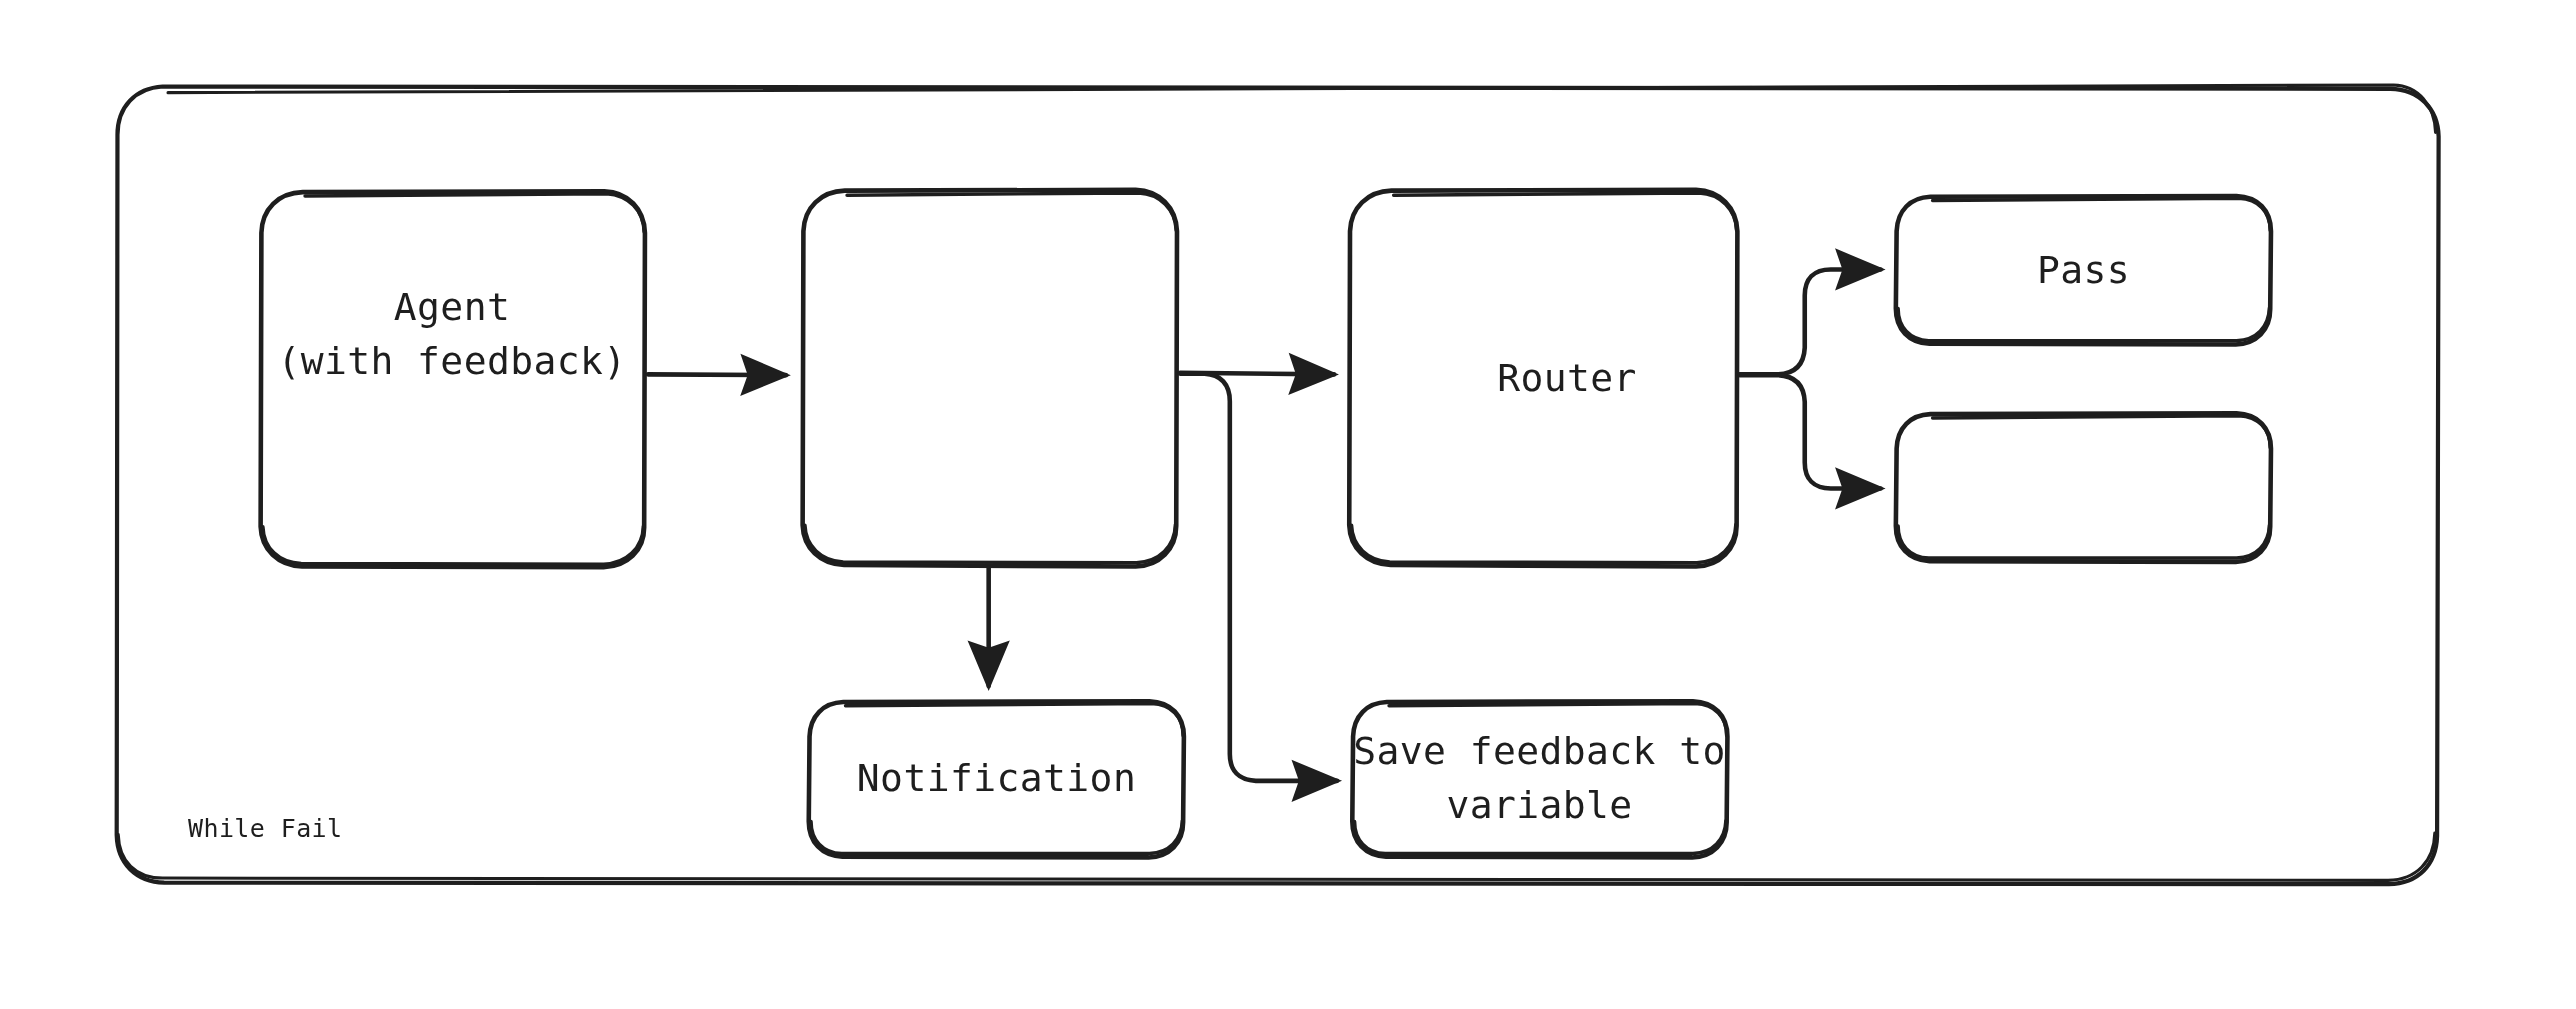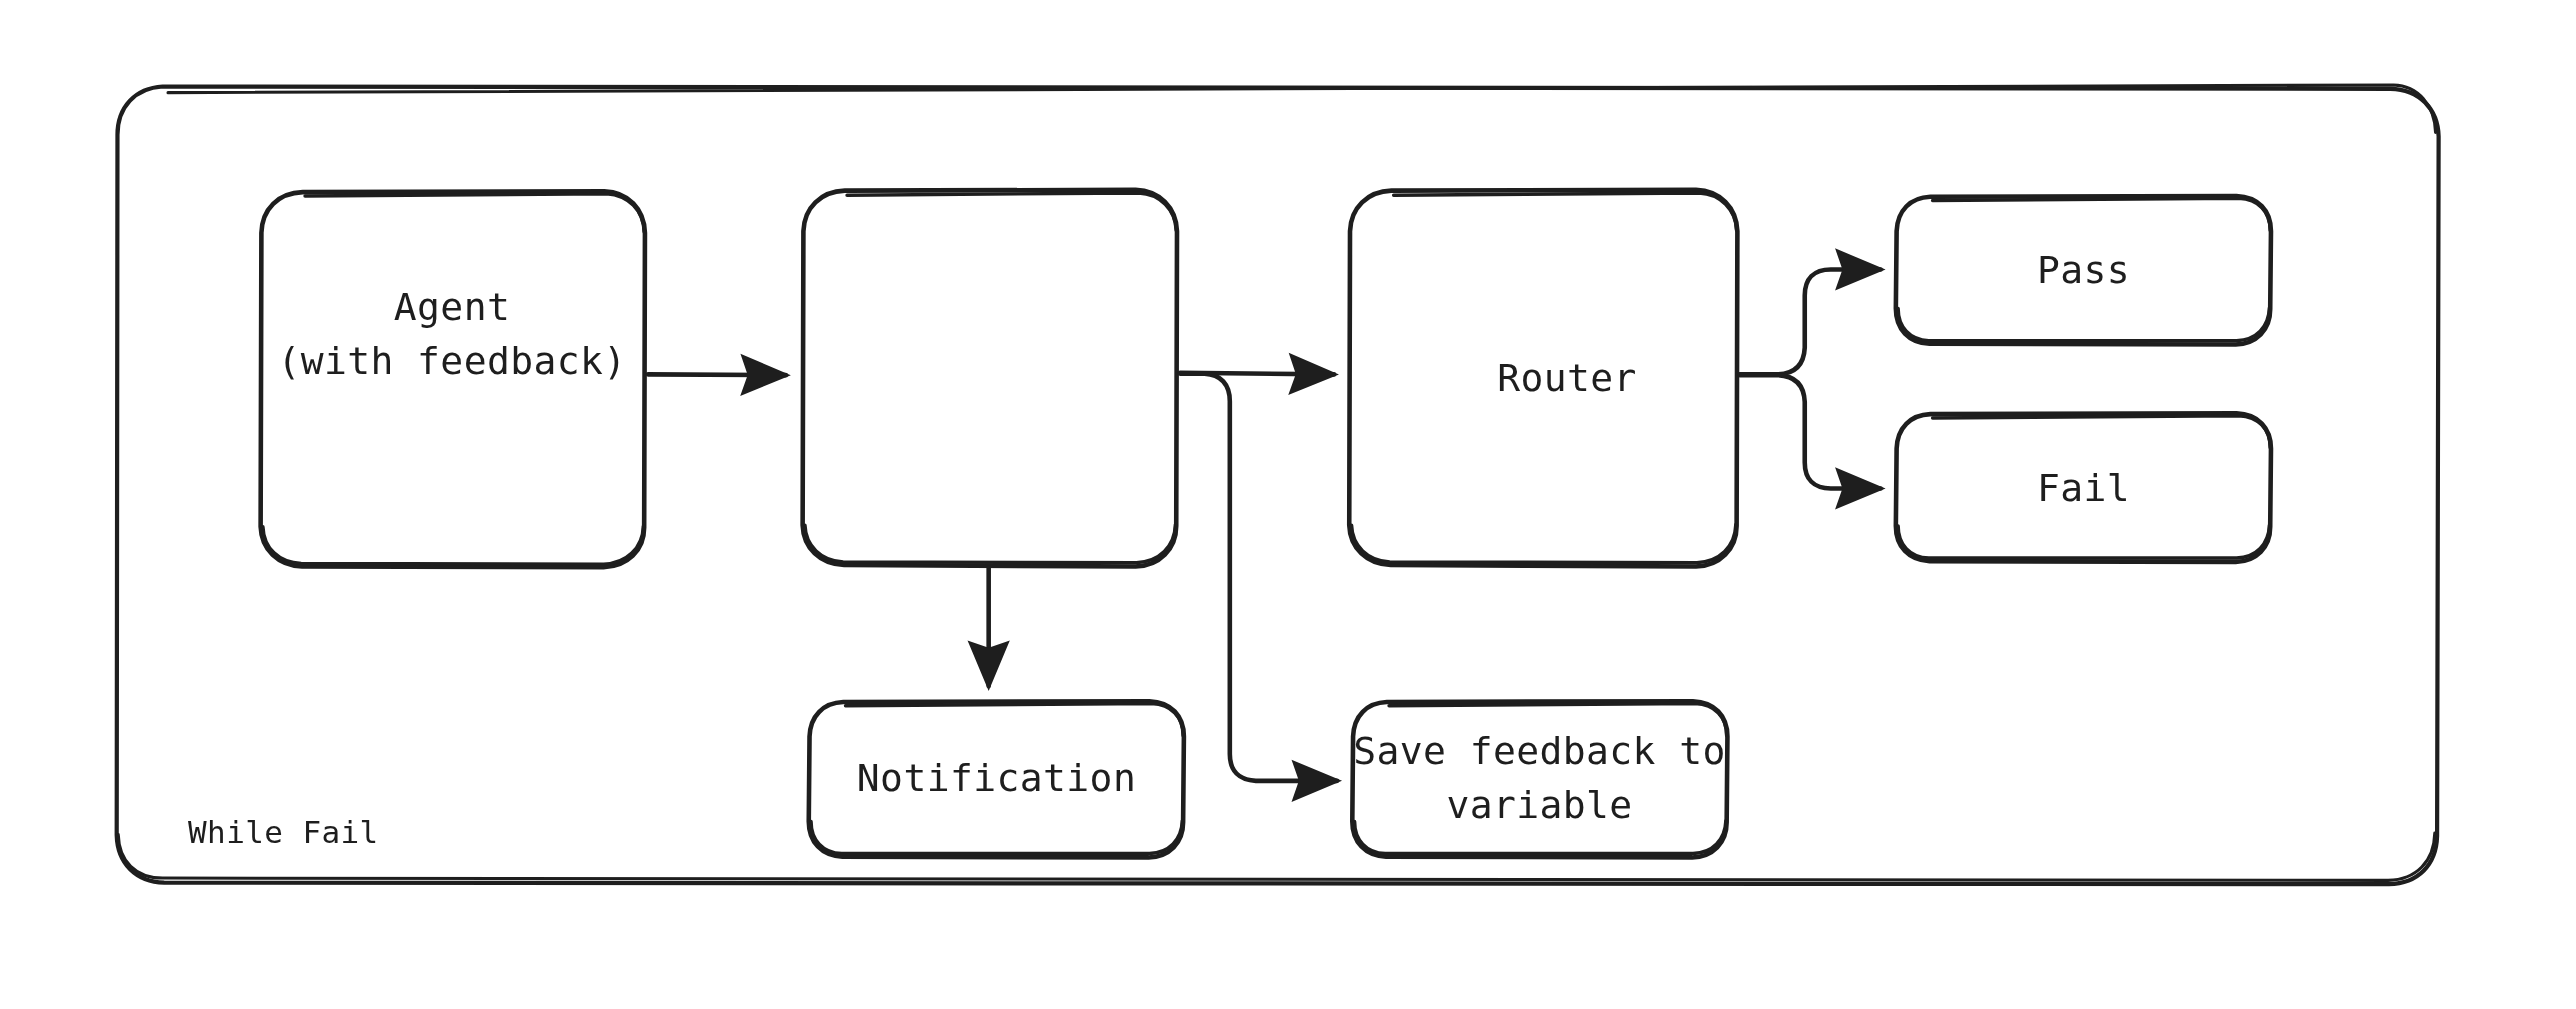--- a/index.html
+++ b/index.html
@@ -39,21 +39,21 @@
     line-height: 1.42;
     letter-spacing: 0.4px;
     white-space: pre-line;
     pointer-events: none;
     font-weight: 400;
   }
   .frame-label {
     position: absolute;
     color: #1e1e1e;
     font-family: "DejaVu Sans Mono", "Liberation Mono", monospace;
-    font-size: 31px;
+    font-size: 25px;
     letter-spacing: 0.4px;
     font-weight: 400;
   }
   .hit {
     position: absolute;
     background: transparent;
   }
 </style>
 </head>
 <body>
@@ -161,21 +161,20 @@
   </svg>
 
   <div class="node-label" style="left:260px; top:191px; width:384px; height:287px;">Agent
 (with feedback)</div>
 
 
   <div class="node-label" style="left:1349px; top:190px; width:436px; height:377px;text-align:center;">Router</div>
 
   <div class="node-label" style="left:1896px; top:196px; width:375px; height:149px;">Pass</div>
 
-  <div class="node-label" style="left:1896px; top:414px; width:375px; height:149px;">Fail</div>
 
   <div class="node-label" style="left:809px; top:701px; width:375px; height:156px;">Notification</div>
 
   <div class="node-label" style="left:1352px; top:701px; width:375px; height:156px;">Save feedback to
 variable</div>
 
   <div class="frame-label" style="left:188px; top:814px;">While Fail</div>
 
   <div class="hit" style="left:260px; top:191px; width:384px; height:377px;"></div>
   <div class="hit" style="left:803px; top:190px; width:375px; height:377px;"></div>

